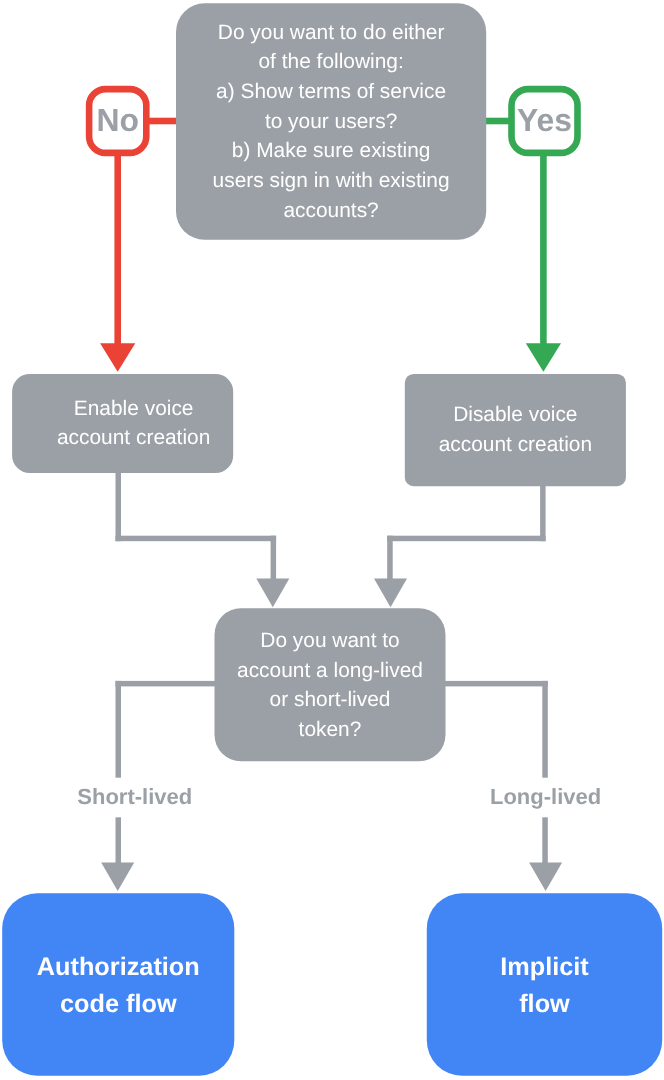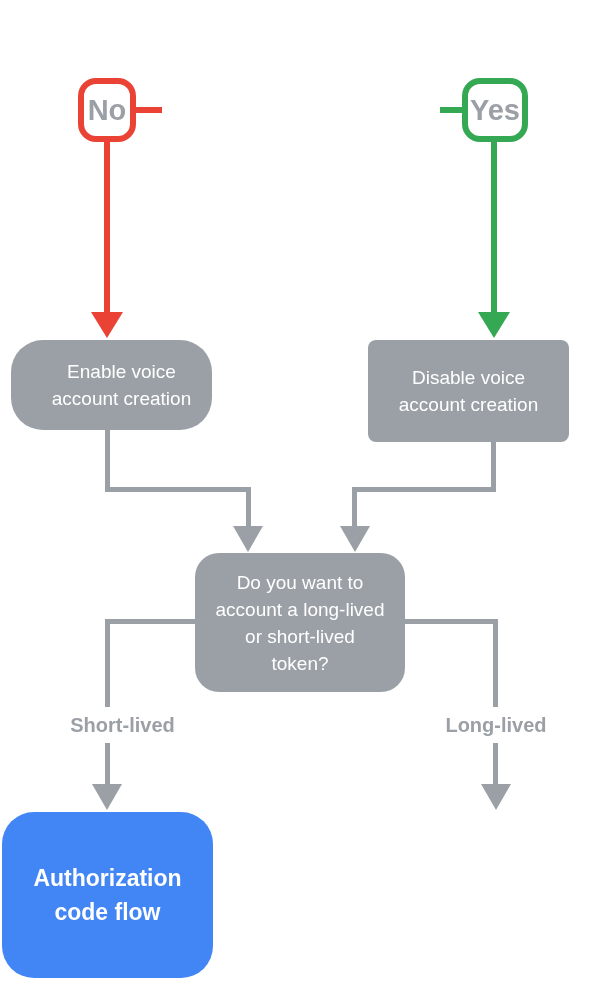--- a/index.html
+++ b/index.html
@@ -44,21 +44,21 @@
   .badge-no{left:78px;top:78px;width:58px;height:64px;}
   .badge-yes{left:462px;top:78px;width:66px;height:64px;}
 
   .no-h{left:133px;top:107px;width:29px;height:6px;}
   .yes-h{left:440px;top:107px;width:24px;height:6px;}
   .no-v{left:104px;top:138px;width:6px;height:176px;}
   .yes-v{left:491px;top:138px;width:6px;height:176px;}
   .no-arr{left:91px;top:312px;}
   .yes-arr{left:478px;top:312px;}
 
-  .enable-box{left:11px;top:340px;width:201px;height:90px;border-radius:32px;padding-left:20px;}
+  .enable-box{left:11px;top:340px;width:201px;height:90px;border-radius:16px;padding-left:20px;}
   .disable-box{left:368px;top:340px;width:201px;height:102px;border-radius:8px;}
 
   .l-v1{left:105px;top:430px;width:5px;height:62px;}
   .l-h1{left:105px;top:487px;width:146px;height:5px;}
   .l-v2{left:246px;top:487px;width:5px;height:41px;}
   .l-arr{left:233px;top:526px;}
   .r-v1{left:491px;top:430px;width:5px;height:62px;}
   .r-h1{left:352px;top:487px;width:144px;height:5px;}
   .r-v2{left:352px;top:487px;width:5px;height:41px;}
   .r-arr{left:340px;top:526px;}
@@ -102,20 +102,29 @@
   <div class="arr arr-gray r-arr"></div>
 
   <div class="line gray-line ml-h"></div>
   <div class="line gray-line ml-v"></div>
   <div class="arr arr-gray ml-arr"></div>
 
   <div class="line gray-line mr-h"></div>
   <div class="line gray-line mr-v"></div>
   <div class="arr arr-gray mr-arr"></div>
 
+  <div class="box gray-box top-box">
+    <span>Do you want to do either
+of the following:
+a) Show terms of service
+to your users?
+b) Make sure existing
+users sign in with existing
+accounts?</span>
+  </div>
 
   <div class="badge no badge-no">
     <span>No</span>
   </div>
   <div class="badge yes badge-yes">
     <span>Yes</span>
   </div>
 
   <div class="box gray-box enable-box">
     <span>Enable voice
@@ -137,14 +146,18 @@
     <span>Short-lived</span>
   </div>
   <div class="edge-label long-label">
     <span>Long-lived</span>
   </div>
 
   <div class="box blue-box auth-box">
     <span>Authorization
 code flow</span>
   </div>
+  <div class="box blue-box implicit-box">
+    <span>Implicit
+flow</span>
+  </div>
 
 </div>
 
 </body></html>

